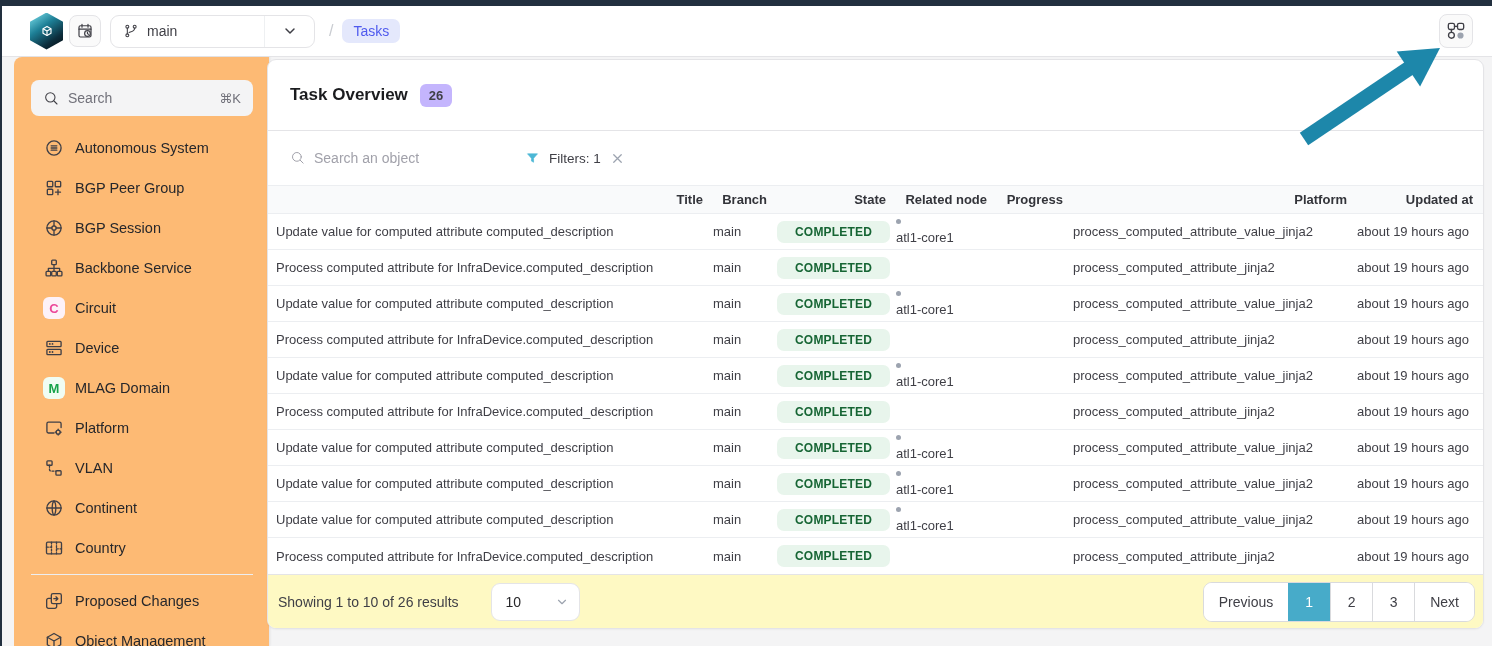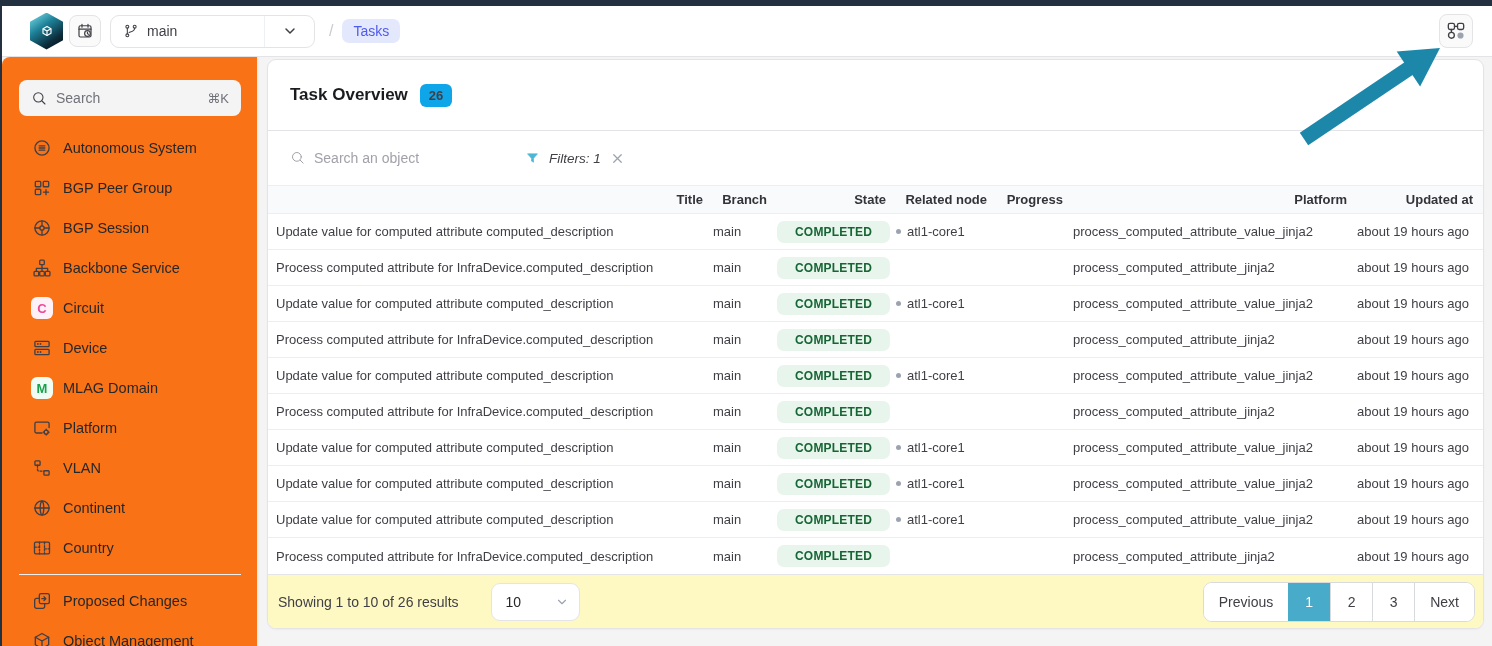--- a/index.html
+++ b/index.html
@@ -28,61 +28,61 @@
               background:#fff;display:flex;align-items:center;}
   .branch-main{flex:1;display:flex;align-items:center;gap:8px;padding-left:12px;font-size:14px;
                font-weight:500;color:var(--txt2);}
   .branch-caret{width:50px;height:100%;border-left:1px solid #eef0f2;display:flex;align-items:center;
                 justify-content:center;}
   .slash{margin-left:14px;color:#c9ccd1;font-size:16px;}
   .crumb-chip{margin-left:9px;background:var(--chip-bg);color:var(--chip-text);font-size:14px;
               padding:4px 11px;border-radius:7px;cursor:pointer;}
   .schema-btn{margin-left:auto;width:34px;height:34px;}
 
-  .sidebar{position:absolute;left:2px;top:57px;width:256px;height:589px;background:#f97316;
+  .sidebar{position:absolute;left:14px;top:57px;width:256px;height:589px;background:#fdba74;
            border-right:1px solid #e8e8ea;border-radius:8px 0 0 0;box-shadow:1px 0 2px rgba(0,0,0,.04);}
   .side-search{margin:23px 16px 12px 17px;height:36px;background:#f4f4f5;border-radius:8px;
                display:flex;align-items:center;padding:0 12px;gap:9px;cursor:pointer;}
   .side-search .ph{flex:1;color:var(--muted);font-size:14px;}
   .side-search .kbd{color:var(--muted);font-size:13px;}
   .side-item{height:40px;display:flex;align-items:center;gap:10px;padding-left:29px;cursor:pointer;
              font-size:14.5px;font-weight:500;color:#26272b;}
   .side-item .ic{width:22px;height:22px;display:flex;align-items:center;justify-content:center;flex:none;}
   .letter-badge{width:22px;height:22px;border-radius:6px;display:flex;align-items:center;
                 justify-content:center;font-size:13px;font-weight:700;}
   .side-div{border-top:1px solid var(--hair);margin:6px 16px 6px 17px;}
 
   .main-card{position:absolute;left:267px;top:59px;width:1217px;height:570px;background:#fff;
              border:1px solid var(--border);border-radius:9px;box-shadow:0 1px 2px rgba(0,0,0,.04);
              display:flex;flex-direction:column;overflow:hidden;}
   .card-head{height:71px;border-bottom:1px solid var(--border);display:flex;align-items:center;
              padding-left:22px;gap:12px;flex:none;}
   .card-title{font-size:17px;font-weight:700;color:#1b1c1f;}
-  .count-badge{background:#0ea5e9;border-radius:6px;padding:4px 9px;font-size:13px;font-weight:600;
+  .count-badge{background:#c4b5fd;border-radius:6px;padding:4px 9px;font-size:13px;font-weight:600;
                color:var(--txt2);}
   .filter-bar{height:55px;border-bottom:1px solid var(--hair);display:flex;align-items:center;
               padding-left:22px;flex:none;}
   .obj-search{display:flex;gap:9px;width:205px;}
   .obj-search input{border:none;outline:none;font-size:14px;color:var(--txt2);width:160px;
                     font-family:inherit;background:transparent;}
   .obj-search input::placeholder{color:var(--ph);}
   .filters-wrap{display:flex;align-items:center;gap:9px;margin-left:30px;cursor:pointer;}
-  .filters-label{font-size:13.5px;color:var(--txt2);font-style:italic;}
+  .filters-label{font-size:13.5px;color:var(--txt2);}
 
   .tbl{flex:1;display:flex;flex-direction:column;}
   .trow{display:grid;grid-template-columns:437px 64px 119px 101px 76px 284px 1fr;
         align-items:center;padding-left:8px;}
   .thead{height:28px;background:#f9fafb;border-bottom:1px solid var(--hair);font-size:13px;
          font-weight:700;color:#33343a;flex:none;text-align:right;}
   .tr{height:36px;border-bottom:1px solid var(--hair);font-size:13px;color:var(--txt2);flex:none;}
   .tr:last-child{border-bottom:none;}
   .cell{padding-right:10px;white-space:nowrap;overflow:hidden;}
   .state-badge{display:inline-block;background:var(--green-bg);color:var(--green-text);font-size:12px;
                font-weight:700;padding:4px 18px;border-radius:7px;letter-spacing:.2px;}
-  .node-cell{display:flex;align-items:center;gap:6px;}
+  .node-cell{display:flex;gap:6px;flex-direction:column;}
   .node-dot{width:5px;height:5px;border-radius:50%;background:#9ca3af;flex:none;}
 
   .card-foot{height:54px;border-top:1px solid var(--border);display:flex;align-items:center;
              padding:0 8px 0 10px;flex:none;background:#fef9c3;}
   .results-text{font-size:14px;color:var(--txt2);}
   .size-select{margin-left:32px;width:89px;height:38px;border:1px solid var(--border);border-radius:9px;
                background:#fff;display:flex;align-items:center;padding:0 10px 0 14px;cursor:pointer;}
   .size-select .val{flex:1;font-size:14px;color:var(--txt);}
   .pager{margin-left:auto;display:flex;border:1px solid #d9dadd;border-radius:9px;overflow:hidden;
          background:#fff;}

